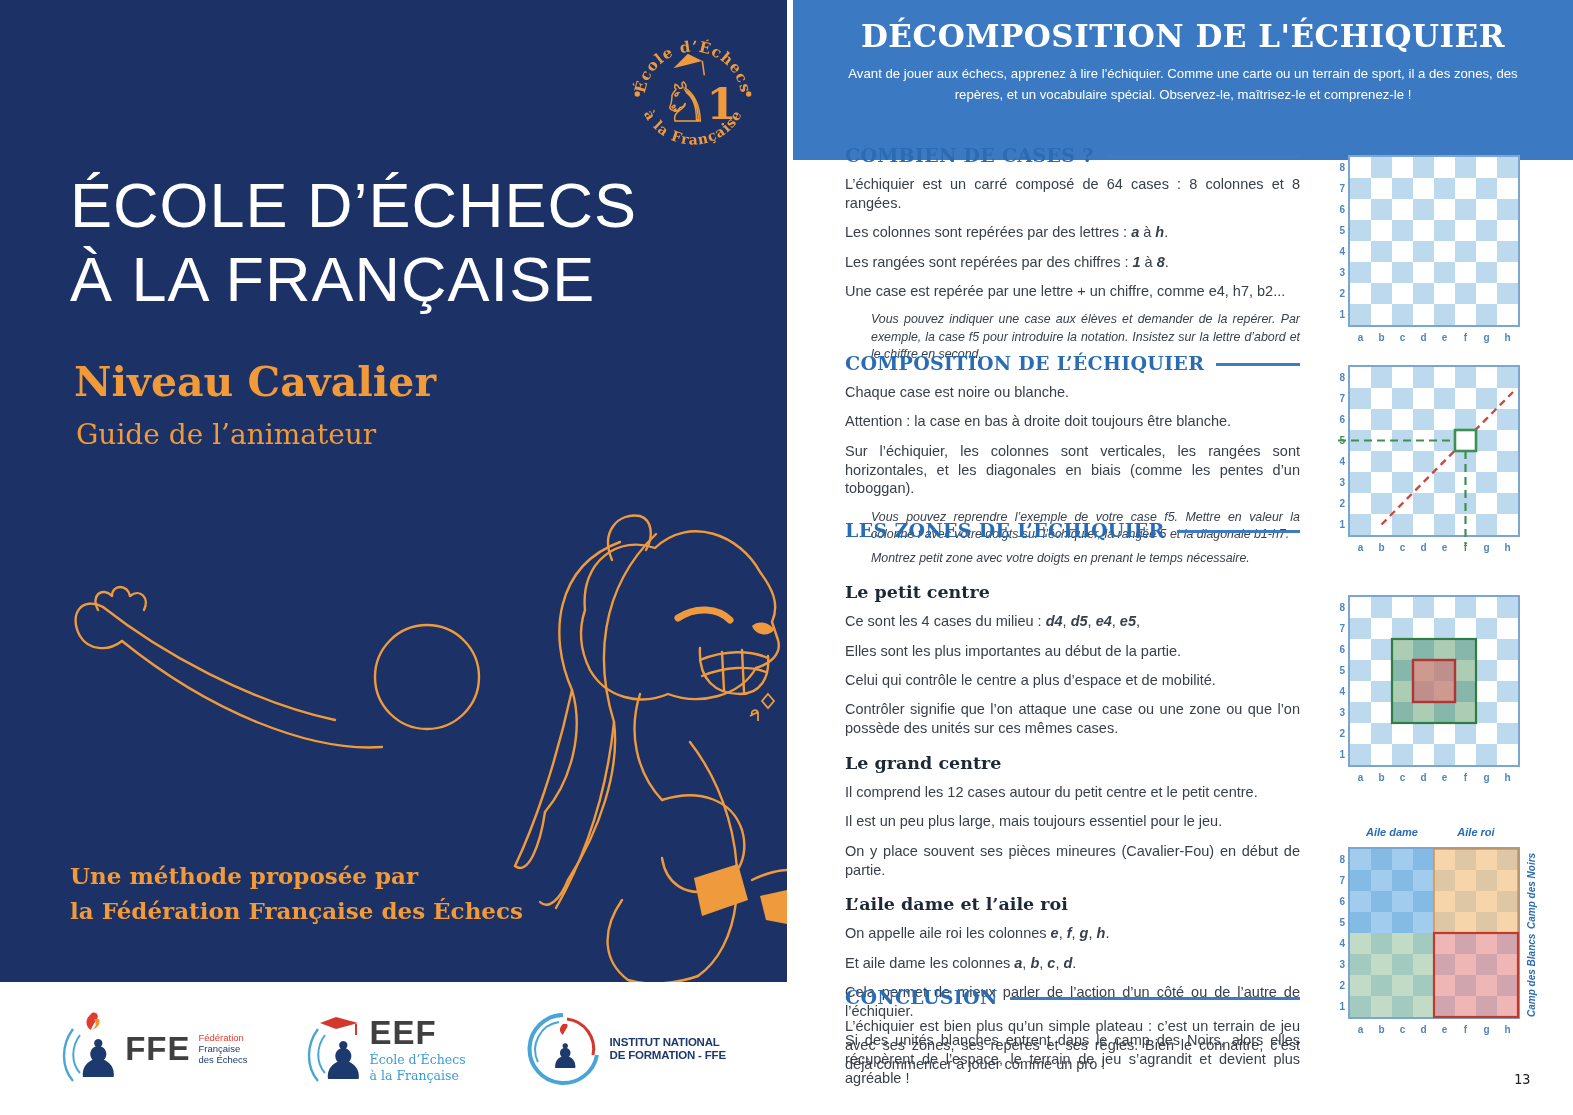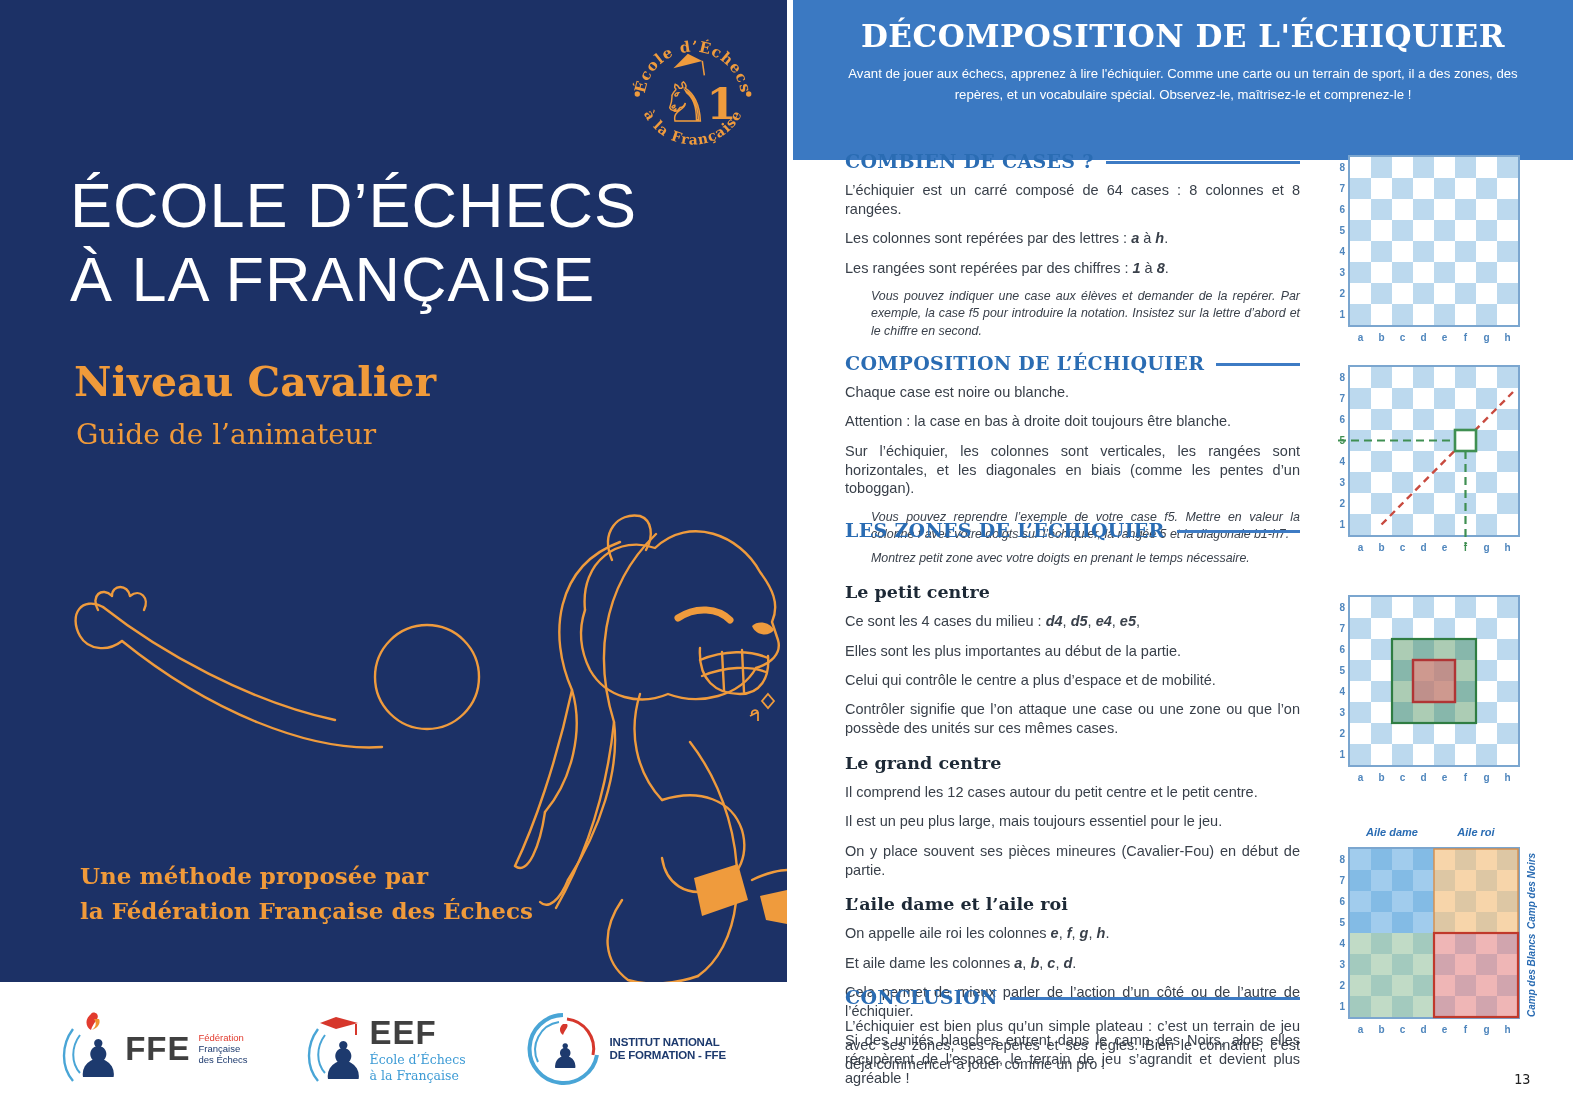--- a/index.html
+++ b/index.html
@@ -6,21 +6,21 @@
   .canvas{position:relative;width:1573px;height:1115px;background:#ffffff;overflow:hidden;
           font-family:"Liberation Sans",sans-serif;}
   
   .cover{position:absolute;left:0;top:0;width:787px;height:982px;background:#1c3166;overflow:hidden;}
   .badge{position:absolute;left:628px;top:30px;width:130px;height:130px;}
   .cover-title{position:absolute;left:70px;top:168px;margin:0;color:#ffffff;font-weight:400;
                font-size:63px;line-height:74px;letter-spacing:1px;font-family:"Liberation Sans",sans-serif;}
   .level{position:absolute;left:74px;top:358px;color:#f09a3a;font:bold 41px "DejaVu Serif",serif;}
   .cover-sub{position:absolute;left:76px;top:418px;color:#f09a3a;font:28px "DejaVu Serif",serif;}
   .mascot{position:absolute;left:0;top:0;width:787px;height:982px;}
-  .method{position:absolute;left:80px;top:858px;color:#f09a3a;font:bold 23px/35px "DejaVu Serif",serif;}
+  .method{position:absolute;left:70px;top:858px;color:#f09a3a;font:bold 23px/35px "DejaVu Serif",serif;}
   
   .logos{position:absolute;left:0;top:982px;width:787px;height:133px;background:#ffffff;
          display:flex;align-items:center;justify-content:center;gap:58px;}
   .logo{display:flex;align-items:center;gap:8px;}
   .labbr{font:bold 33px "Liberation Sans",sans-serif;color:#404040;letter-spacing:1px;}
   .lsmall i{display:block;font-style:normal;font:9.5px/11px "Liberation Sans",sans-serif;color:#1d3a6e;}
   .lsmall i.red{color:#e23b2e;}
   .eef-lines i{display:block;font-style:normal;font:12.5px/16px "DejaVu Serif",serif;color:#3d9bd5;}
   .inf-lines i{display:block;font-style:normal;font:bold 11.5px/13px "Liberation Sans",sans-serif;color:#1d3a6e;letter-spacing:-0.2px;}
   
@@ -180,28 +180,29 @@
     </div>
   </footer>
 
   <header class="band">
     <div class="band-title">DÉCOMPOSITION DE L'ÉCHIQUIER</div>
     <p class="band-sub">Avant de jouer aux échecs, apprenez à lire l'échiquier. Comme une carte ou un terrain de sport, il a des zones, des repères, et un vocabulaire spécial. Observez-le, maîtrisez-le et comprenez-le !</p>
   </header>
 
   <div class="col">
 
-    <div class="sec" style="top:150px">
+    <div class="sec" style="top:144px">
       <div class="sec-head">
         <span>COMBIEN DE CASES ?</span>
           <i class="rule"></i>
       </div>
       <p class="para">L’échiquier est un carré composé de 64 cases : 8 colonnes et 8 rangées.</p>
       <p class="para">Les colonnes sont repérées par des lettres : <b>a</b> à <b>h</b>.</p>
       <p class="para">Les rangées sont repérées par des chiffres : <b>1</b> à <b>8</b>.</p>
+      <p class="para">Une case est repérée par une lettre + un chiffre, comme e4, h7, b2...</p>
       <p class="note">Vous pouvez indiquer une case aux élèves et demander de la repérer. Par exemple, la case f5 pour introduire la notation. Insistez sur la lettre d’abord et le chiffre en second.</p>
     </div>
 
     <div class="sec" style="top:352px">
       <div class="sec-head">
         <span>COMPOSITION DE L’ÉCHIQUIER</span>
           <i class="rule"></i>
       </div>
       <p class="para">Chaque case est noire ou blanche.</p>
       <p class="para">Attention : la case en bas à droite doit toujours être blanche.</p>

